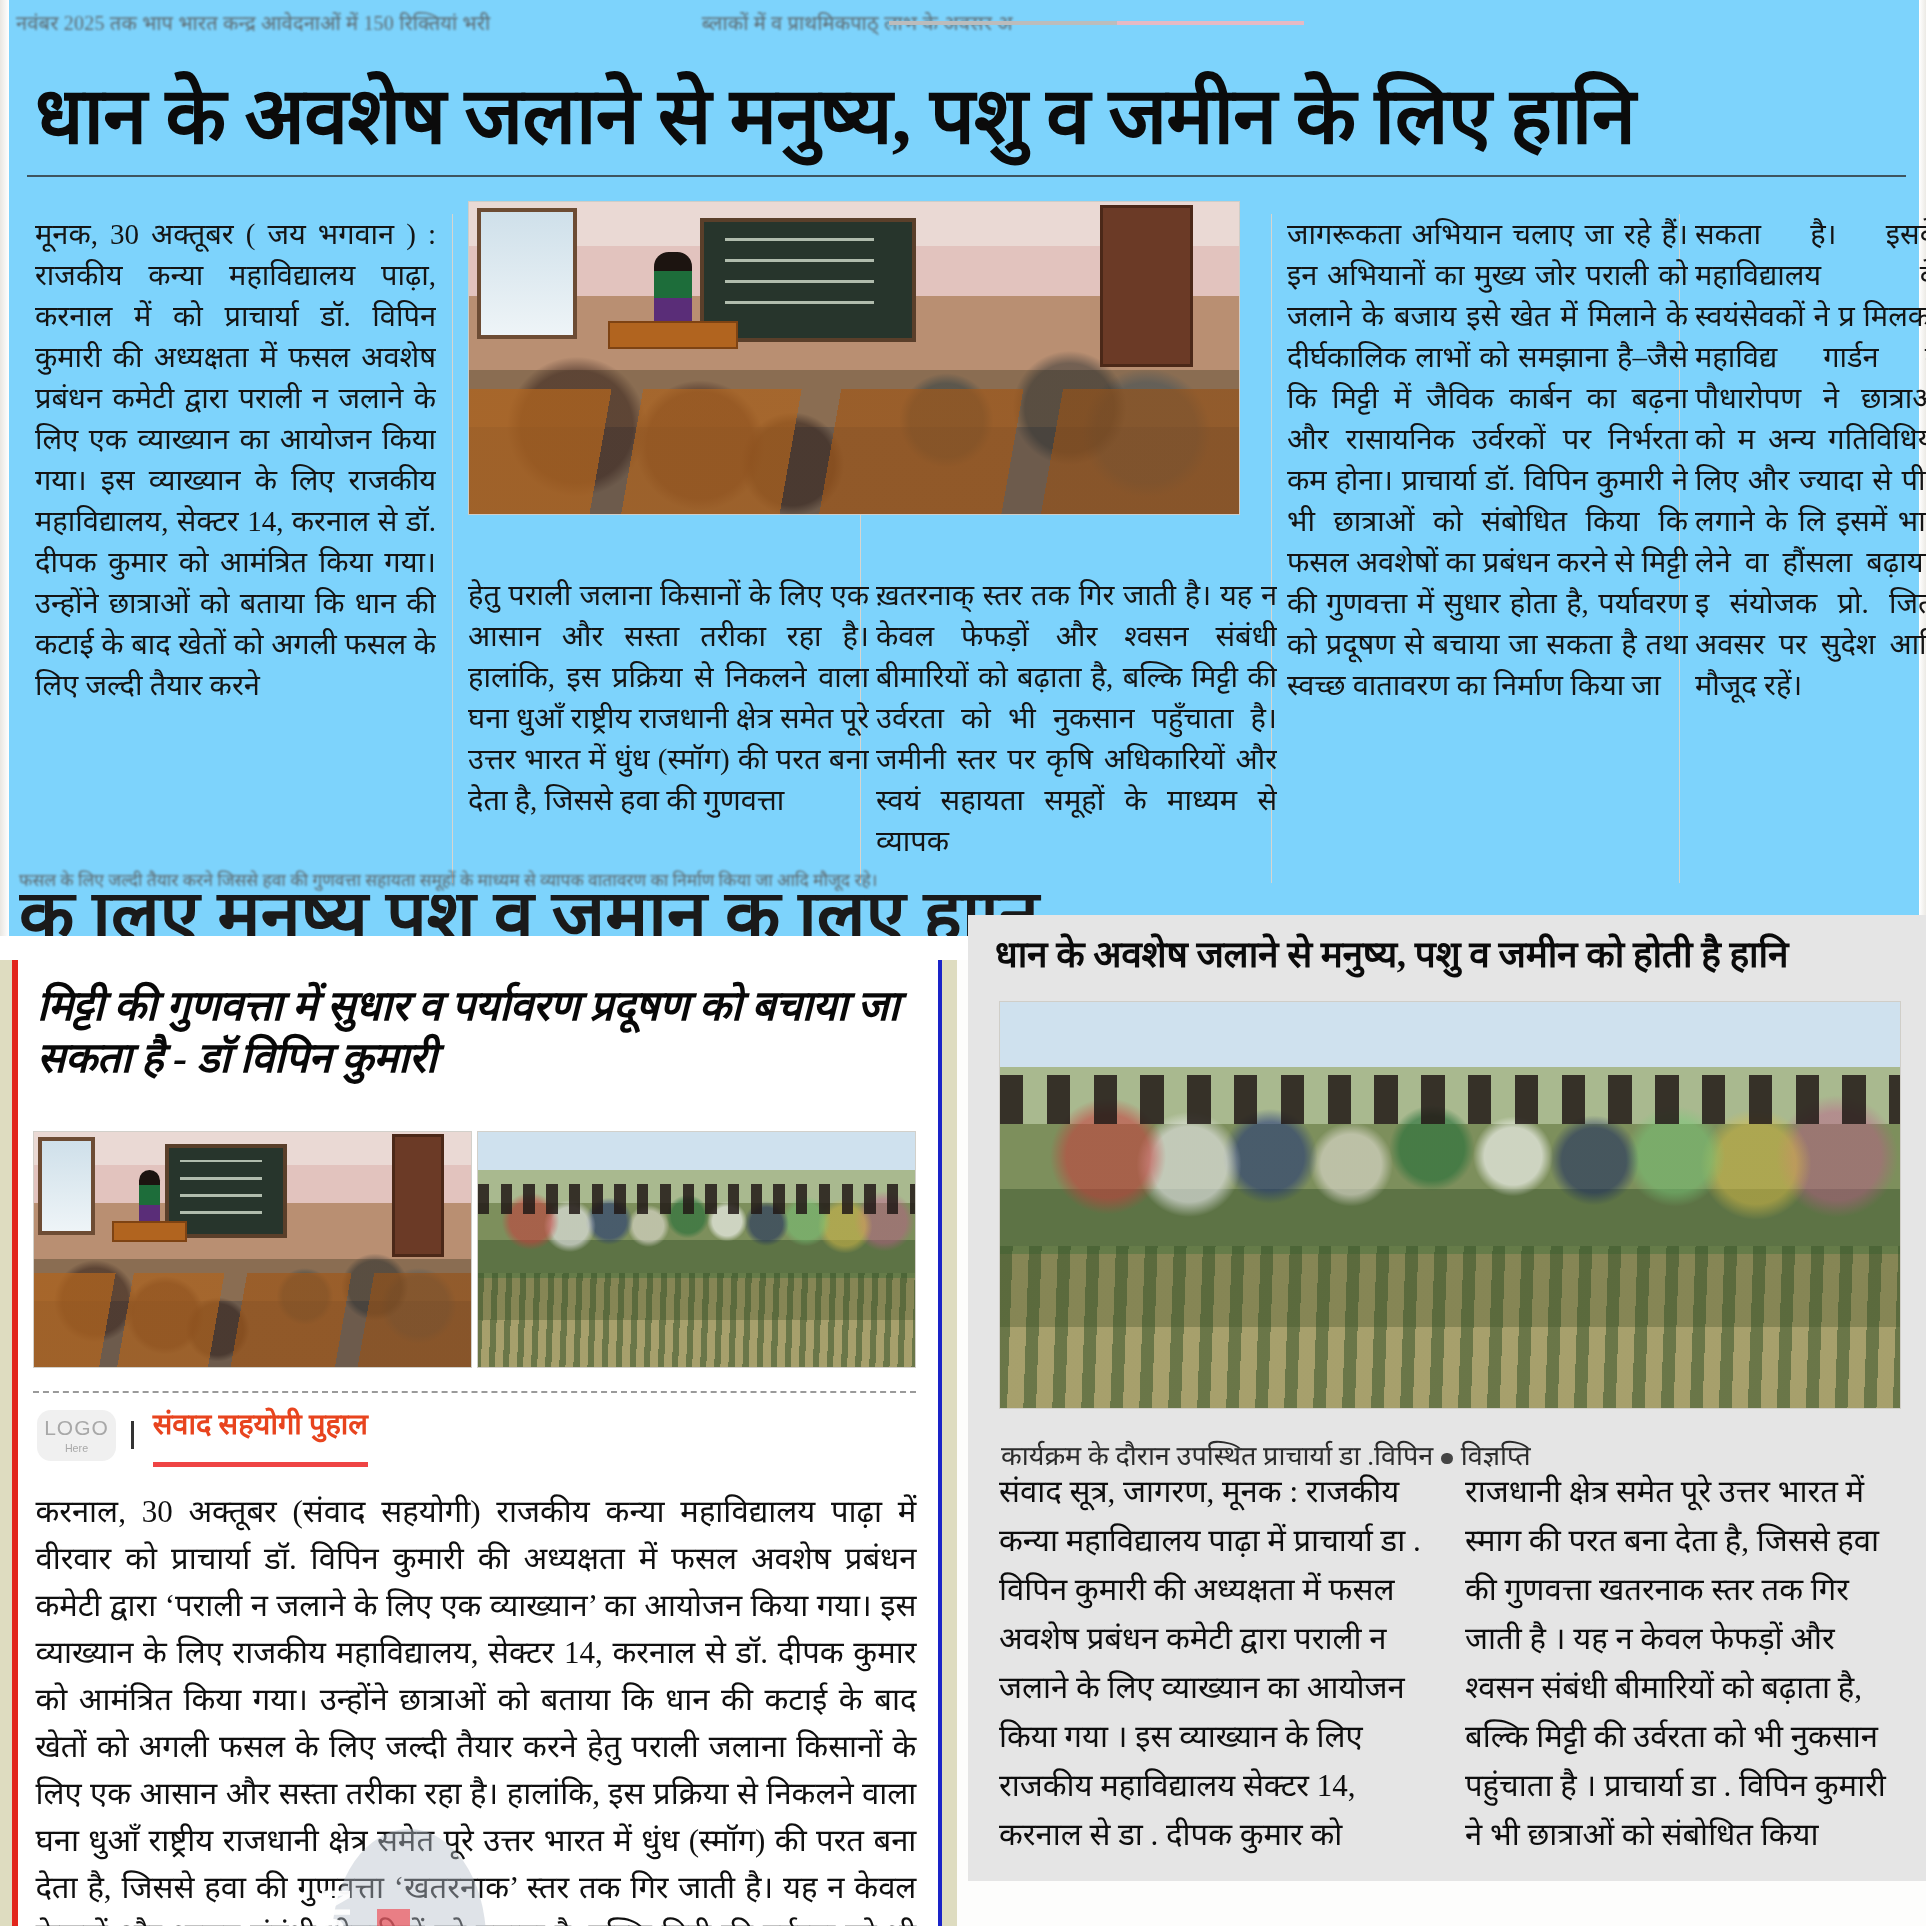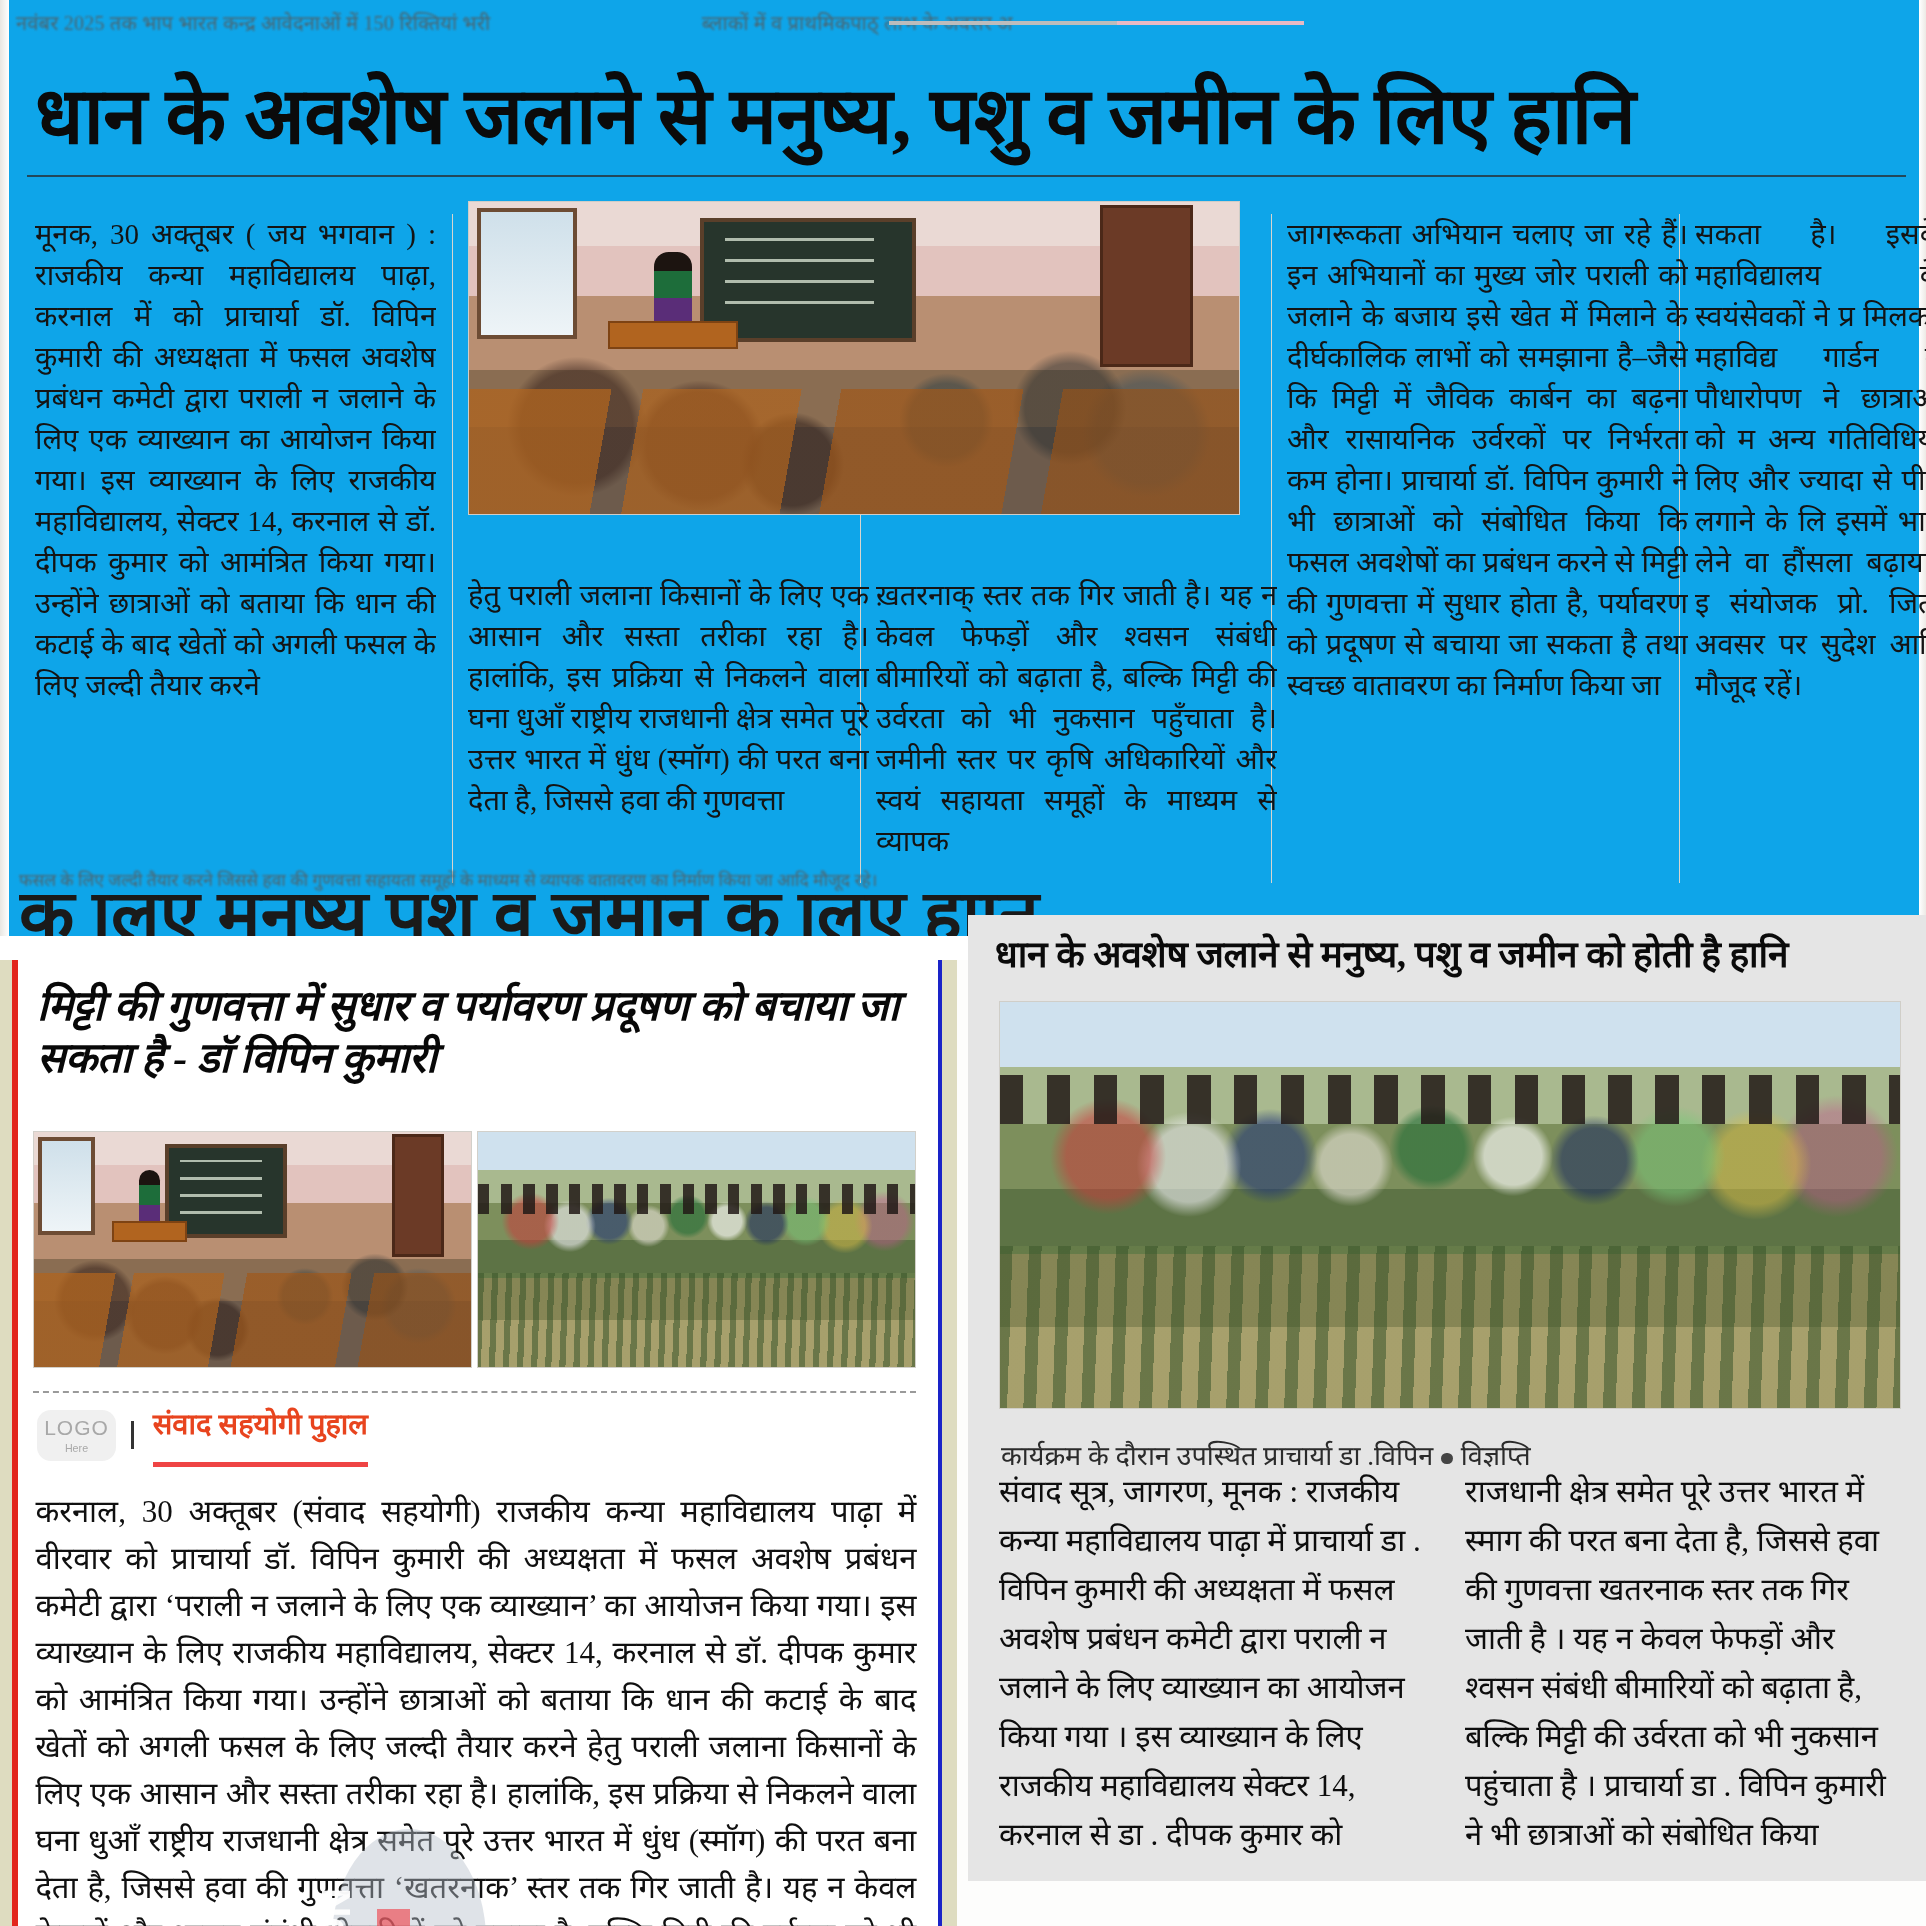--- a/index.html
+++ b/index.html
@@ -7,21 +7,21 @@
     width: 1926px; height: 1926px;
     background: #ffffff;
     font-family: "Liberation Serif", "DejaVu Serif", serif;
     overflow: hidden;
   }
   .page { position: relative; width: 1926px; height: 1926px; background:#fdfdfc; }
 
   
   .top-panel {
     position: absolute; left: 0; top: 0; width: 1926px; height: 936px;
-    background: #0ea5e9; overflow: hidden;
+    background: #7dd3fc; overflow: hidden;
   }
   .scan-edge-l { position:absolute; left:0; top:0; width:9.4px; height:936px;
     background: linear-gradient(90deg,#e9e7e2,#ffffff); }
   .scan-edge-r { position:absolute; right:0; top:0; width:6.7px; height:936px;
     background: linear-gradient(270deg,#eceae5,#ffffff); }
 
   
   .top-sliver {
     position:absolute; left:16px; top:9.4px; width:1899px; height:33px;
     overflow:hidden; white-space:nowrap;

